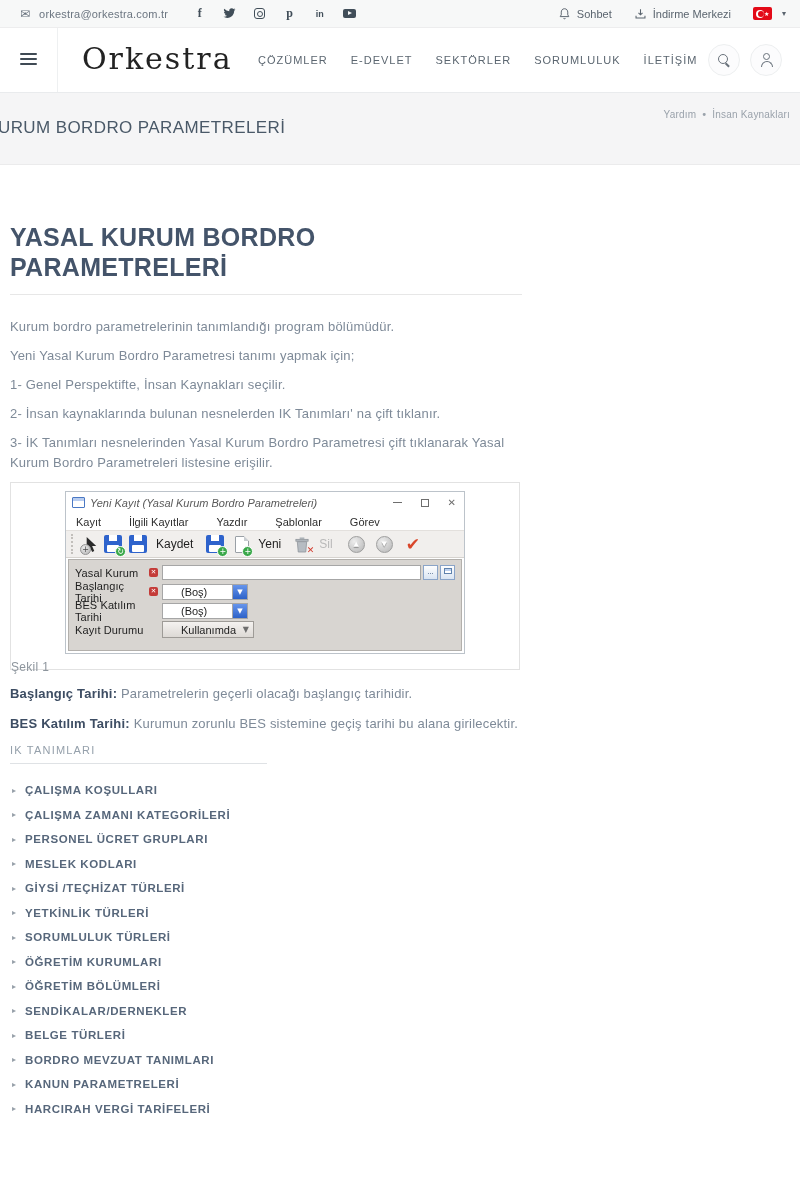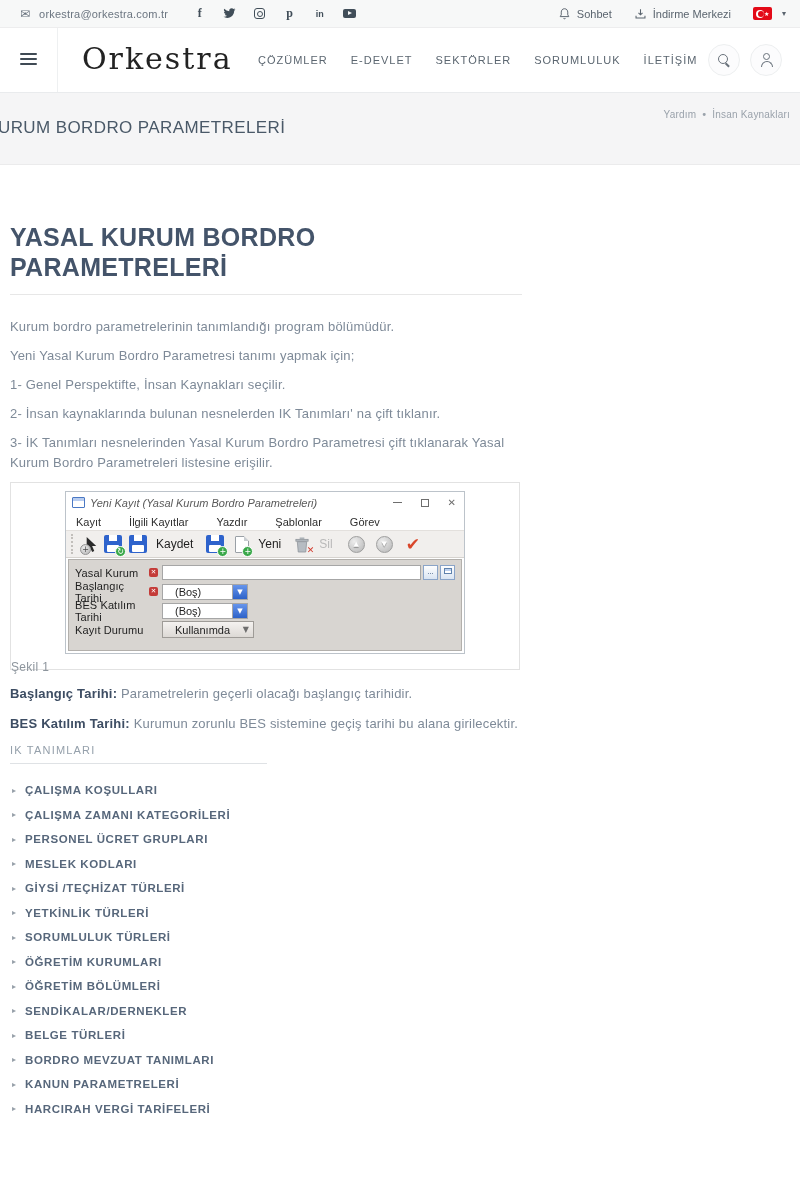--- a/index.html
+++ b/index.html
@@ -99,21 +99,21 @@
   .win-form { height:92px; background:#d8d5d1; border:1px solid #b3b0ac; margin:1px 2px 2px; padding:4px 6px 0; }
   .frow { display:flex; align-items:center; height:17px; margin-bottom:2px; font-size:11px; color:#1e1e1e; }
   .flabel { width:74px; letter-spacing:.1px; }
   .fbadge { width:13px; display:flex; align-items:center; }
   .req { width:9px; height:9px; background:#c43b38; border-radius:2px; color:#fff; font-size:6.5px; line-height:9px; text-align:center; }
   .finput { flex:1; height:15px; background:#fff; border:1px solid #a6a6a6; font-size:11px; padding:0 2px; }
   .btn-sm { width:15px; height:15px; border:1px solid #8aa4c8; background:linear-gradient(#fefefe,#d9e4f2);
             font-size:8px; line-height:12px; text-align:center; color:#2c4a73; margin-left:2px; }
   .mini-win { display:inline-block; width:8px; height:6px; border:1px solid #5f82ad; background:linear-gradient(#bcd0ee 0 2px, #fff 2px); }
   .combo { width:86px; display:flex; align-items:center; border:1px solid #a6a6a6; background:#fff; height:16px; }
-  .combo .val { flex:1; padding-left:12px; font-size:11px; color:#1e1e1e; }
+  .combo .val { flex:1; padding-left:18px; font-size:11px; color:#1e1e1e; }
   .dbtn { width:15px; height:14px; background:linear-gradient(#6695ec,#2d62c8); color:#fff; display:flex;
           align-items:center; justify-content:center; font-size:7px; border-left:1px solid #a6a6a6; }
   .combo.gray { width:92px; background:linear-gradient(#f4f2f0,#ddd9d5); border:1px solid #9e9b97; height:17px; }
   .combo.gray .chev { color:#6e6e6e; margin-right:4px; font-size:8px; }
   .fig-caption { text-align:left; font-size:12px; color:#8d959d; margin-top:6px; letter-spacing:.3px; }
 
   
   .defs { margin-top:14px; }
   .def { font-size:13px; line-height:20px; color:#7e8a98; margin:0 0 10px; letter-spacing:.2px; }
   .def b { color:#3d4d63; }

